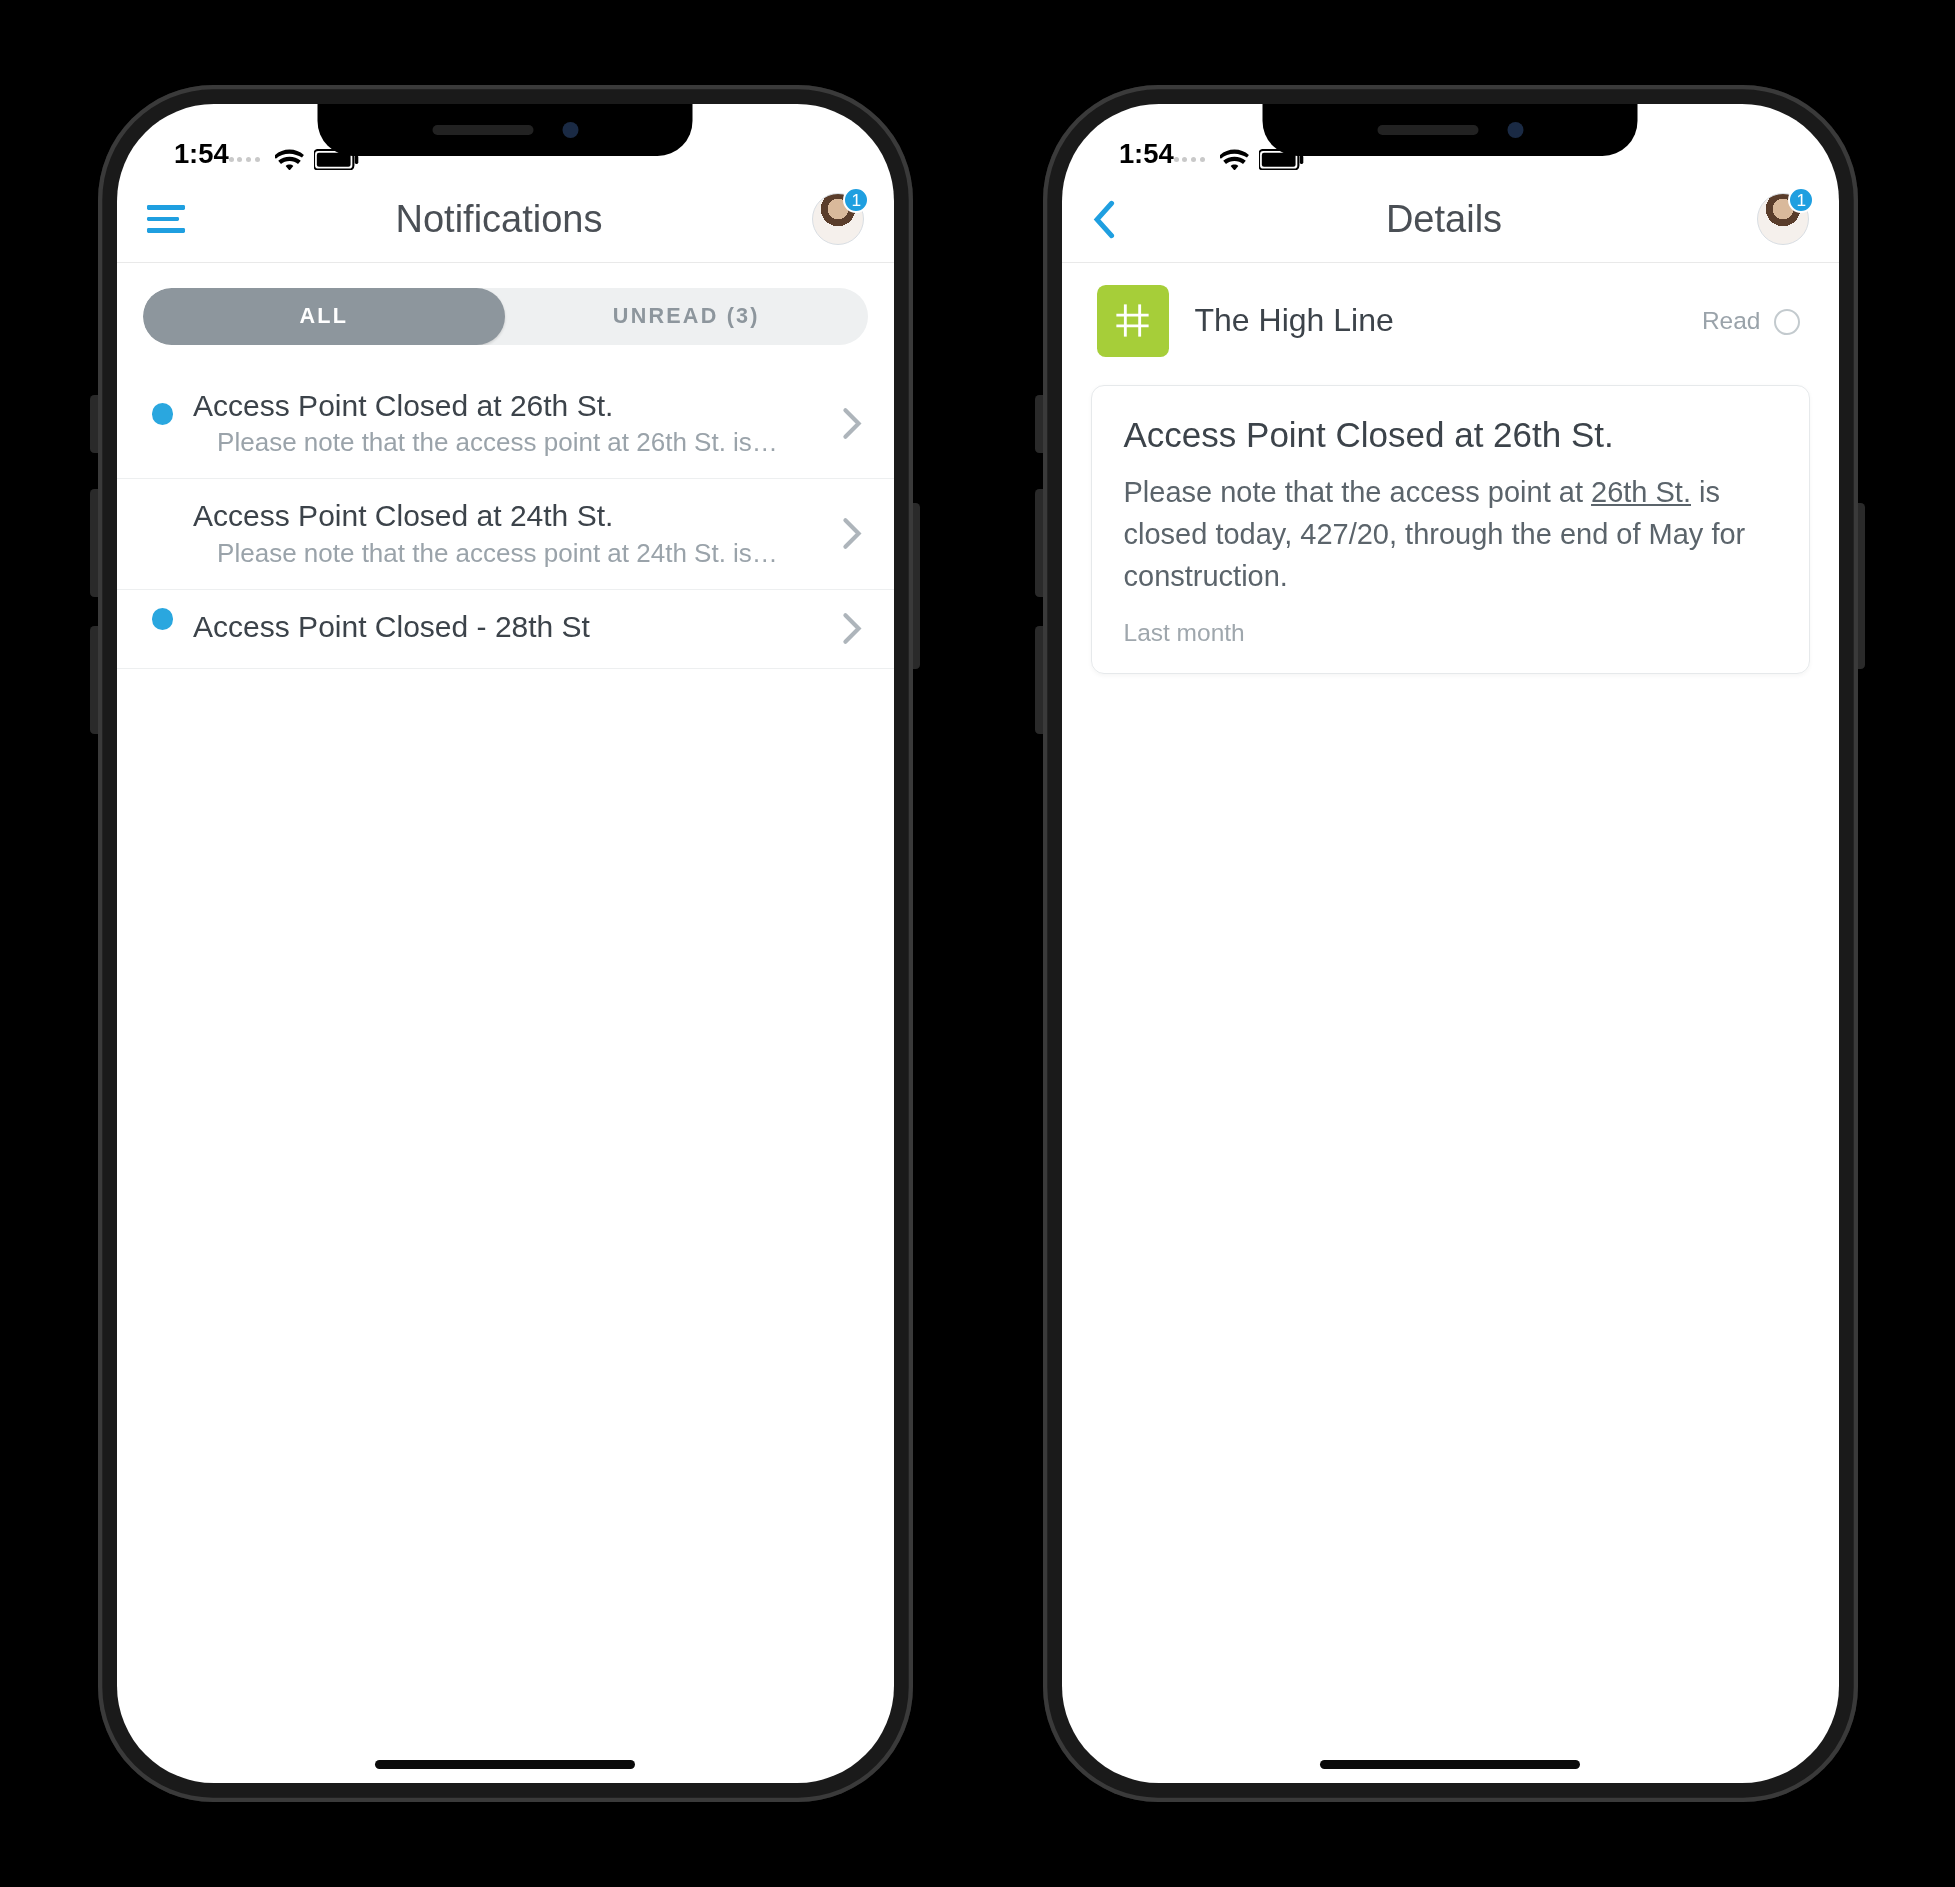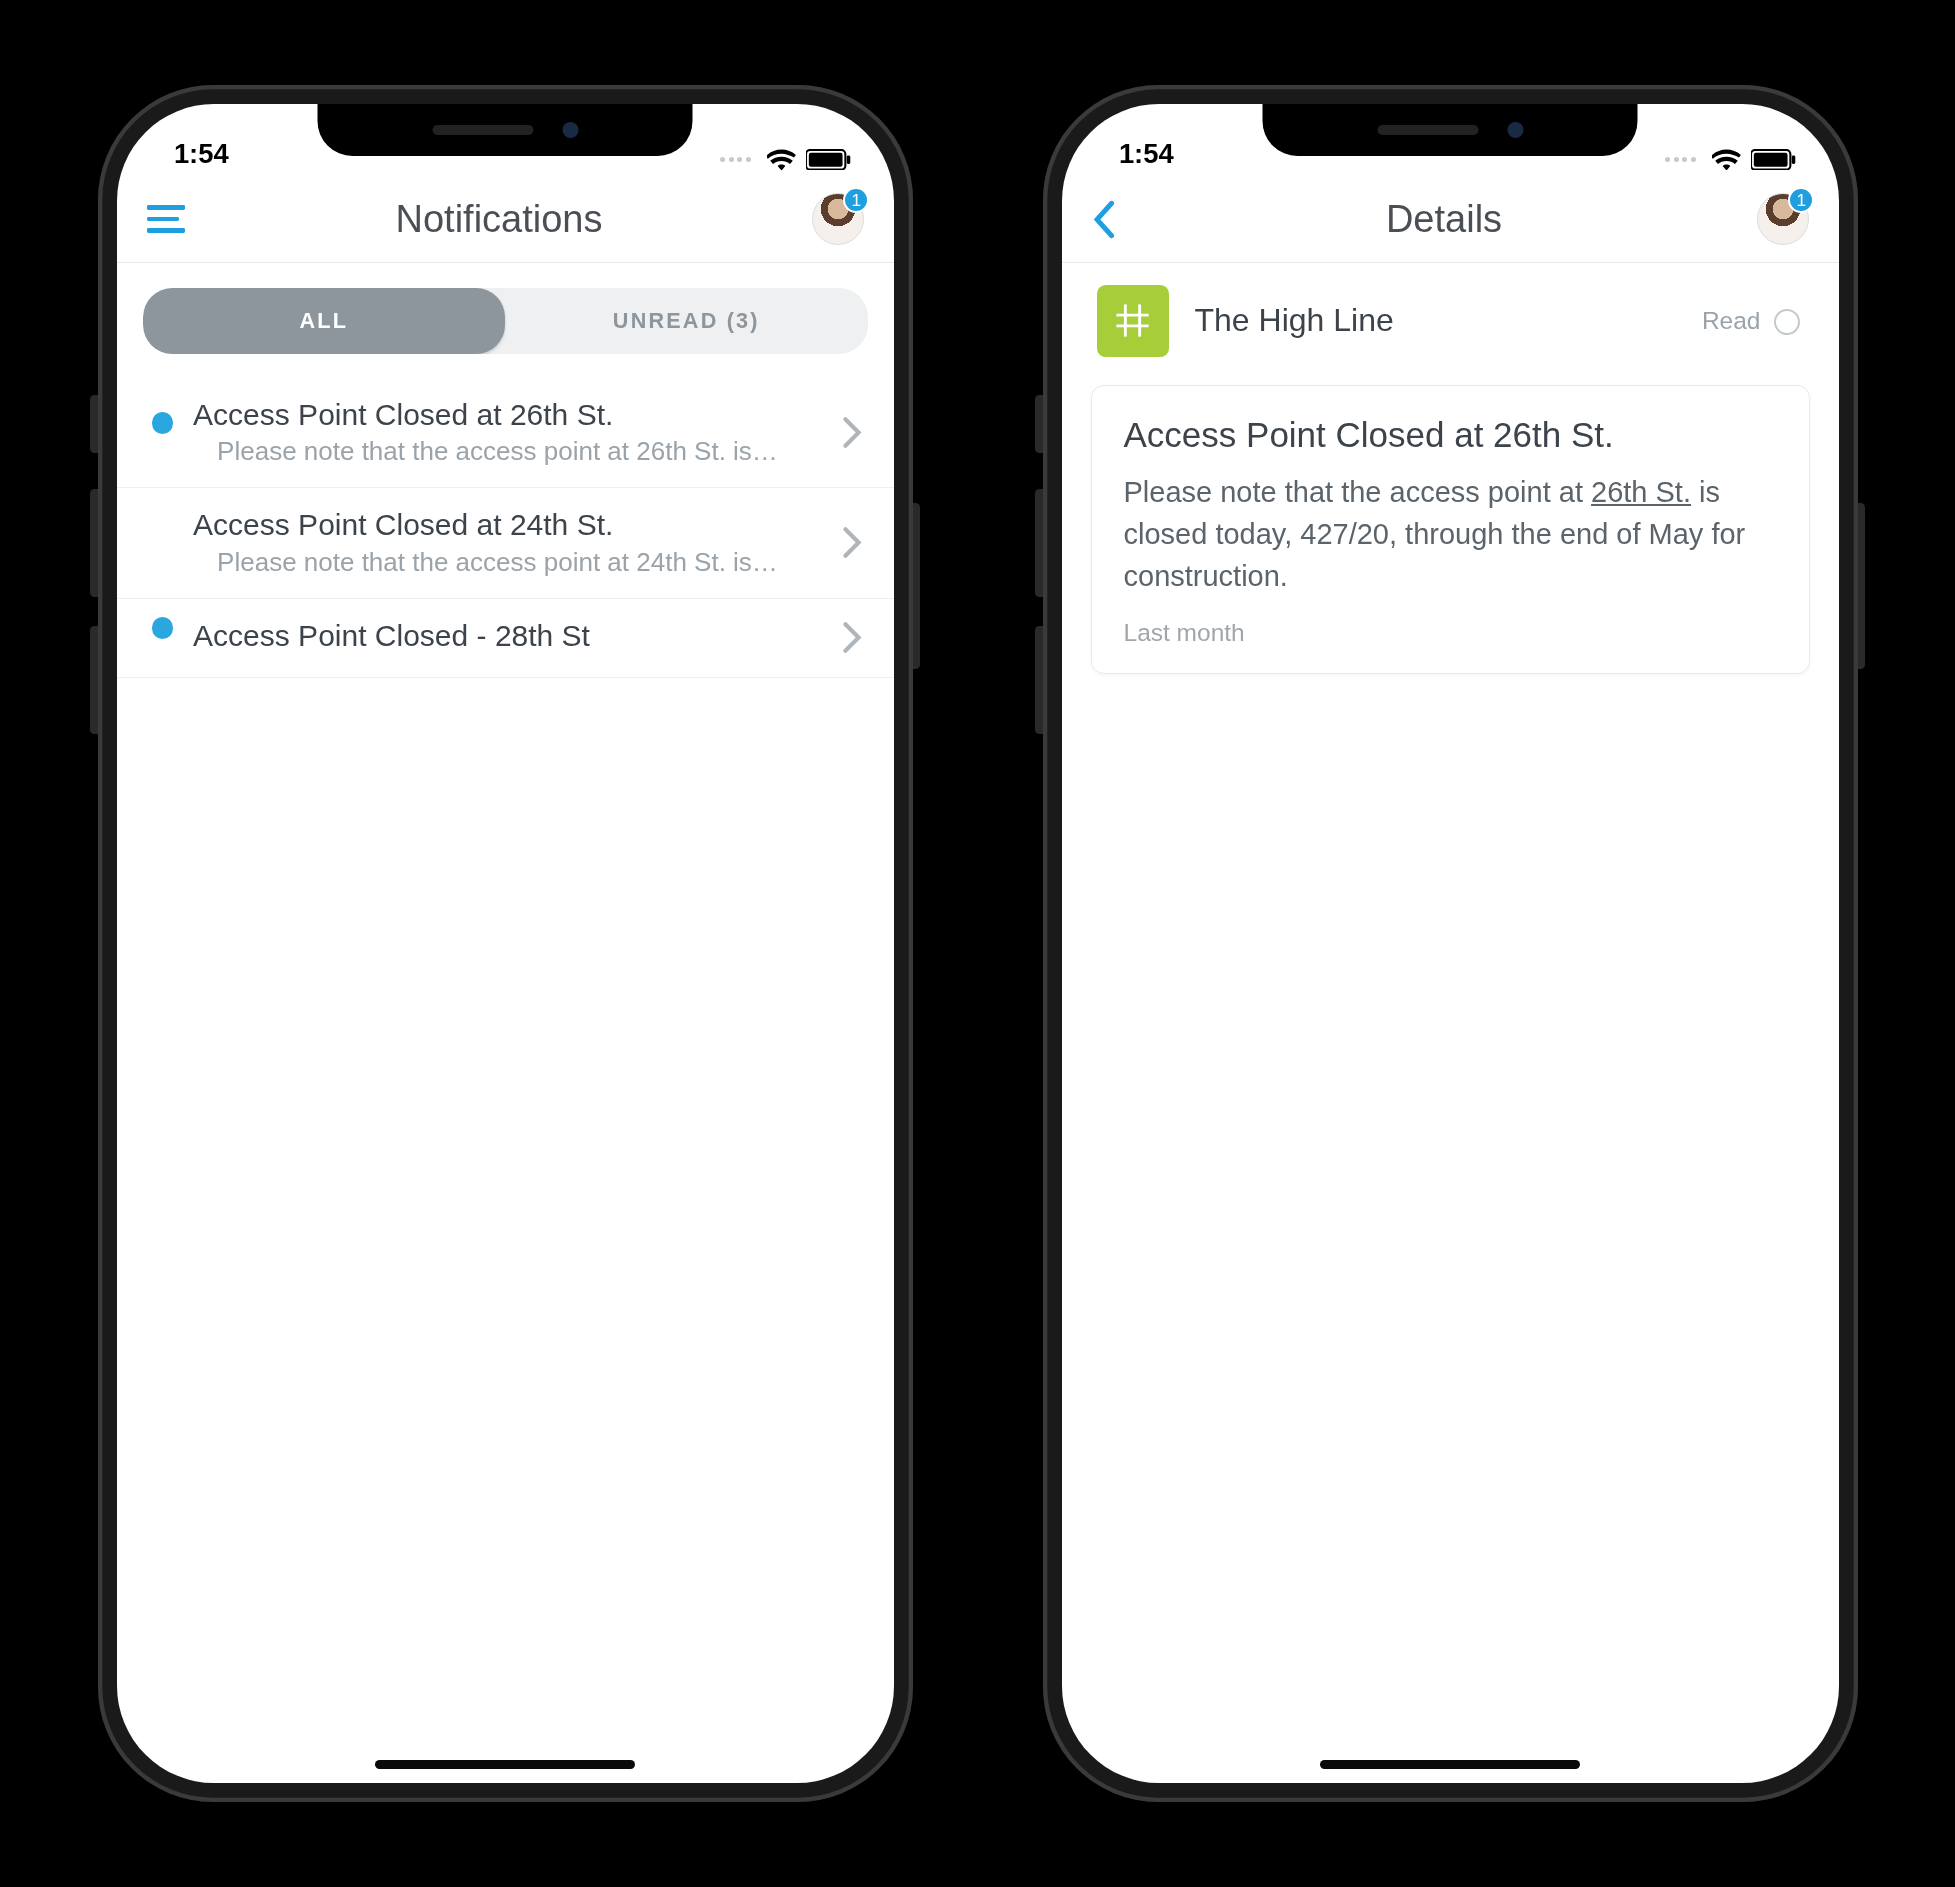--- a/index.html
+++ b/index.html
@@ -42,21 +42,20 @@
     background: #000;
     border-radius: 0 0 35px 35px;
     z-index: 5;
     display:flex; align-items:center; justify-content:center; gap:29px;
   }
   .notch .speaker { width:101px; height:10px; background:#222; border-radius:7.2px; }
   .notch .cam { width:16px; height:16px; background:#1a2a44; border-radius:50%; }
   .status-bar {
     height: 72px;
     display: flex;
-    justify-content: space-between;
     align-items: flex-end;
     padding: 0 43px 5.8px 43px;
     font-size: 27.4px;
     font-weight: 600;
     color: #000;
     position: relative;
   }
   .status-bar .time { padding-left: 14.4px; }
   .status-right { display:flex; align-items:center; gap:10px; }
   .dots { display:flex; gap:3.6px; margin-right:5.8px;}
@@ -92,21 +91,21 @@
   .avatar-badge{
     position:absolute; top:-5.8px; right:-5.8px;
     width:26px;height:26px;border-radius:50%;
     background:#1f9fe0; color:#fff;
     display:flex;align-items:center;justify-content:center;
     font-size:17.3px; border:2.2px solid #fff; font-weight:500;
   }
   
   .seg-wrap{ padding: 24.5px 26px; }
   .segmented{
-    display:flex; background:#eef0f1; border-radius:29px; height:66px;
+    display:flex; background:#eef0f1; border-radius:29px; height:57px;
     overflow:hidden;
     justify-content:center;
   }
   .seg{
     flex:1; display:flex; align-items:center; justify-content:center;
     font-size:21.6px; letter-spacing:2.2px; font-weight:600;
     color:#8d969d;
   }
   .seg.active{
     background:#8d969d; color:#fff; border-radius:29px;

